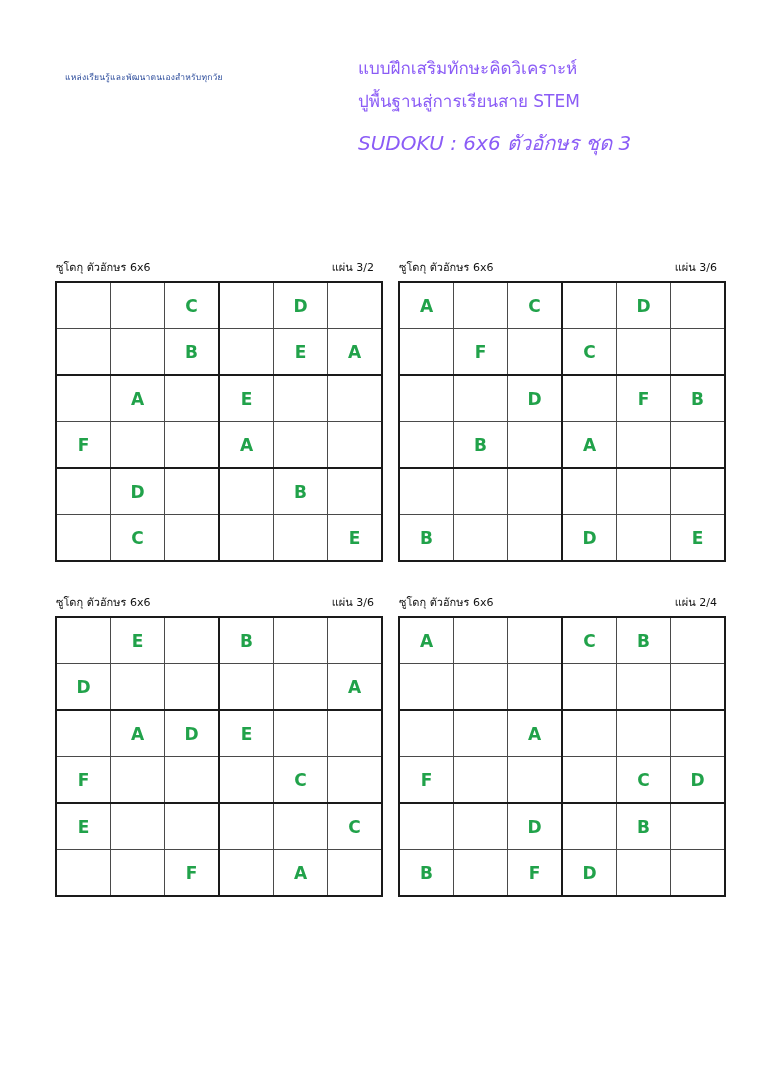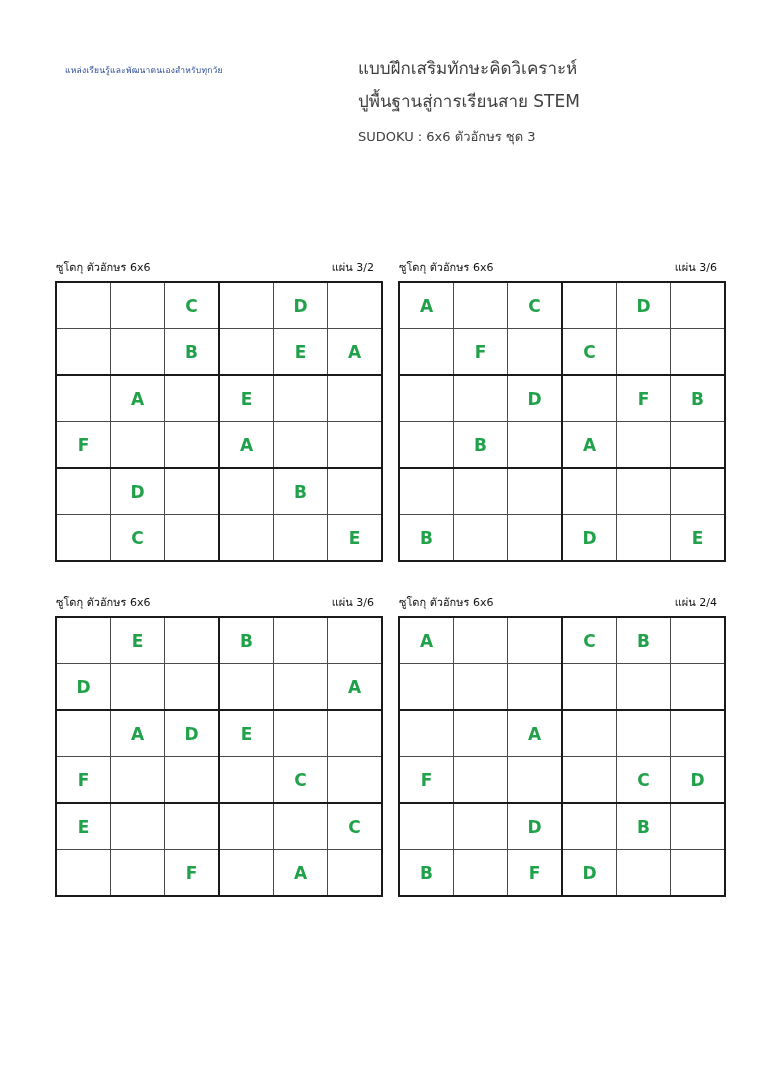--- a/index.html
+++ b/index.html
@@ -40,41 +40,42 @@
   }
   .brand-mark svg { display: block; }
   .brand-name {
     font-size: 27px;
     font-weight: 700;
     color: #1c3f94;
     letter-spacing: -0.5px;
     line-height: 1;
   }
   .brand-tagline {
-    margin-top: 15px;
+    margin-top: 22px;
     font-size: 8.5px;
     color: #2a4a9a;
     letter-spacing: 0.2px;
     white-space: nowrap;
   }
 
   .title-block {
     flex: 1;
     padding-left: 18px;
     padding-top: 4px;
   }
   .title-line {
     font-size: 17px;
-    color: #404040;
+    color: #8b5cf6;
     line-height: 1.95;
     white-space: nowrap;
   }
   .title-line.sub {
-    font-size: 13px;
+    font-size: 20px;
     padding-top: 6px;
+    font-style: italic;
   }
 
   
   .sheet {
     position: absolute;
     width: 320px;
   }
   .sheet-1 { left: 55px;  top: 258px; }
   .sheet-2 { left: 398px; top: 258px; }
   .sheet-3 { left: 55px;  top: 593px; }

